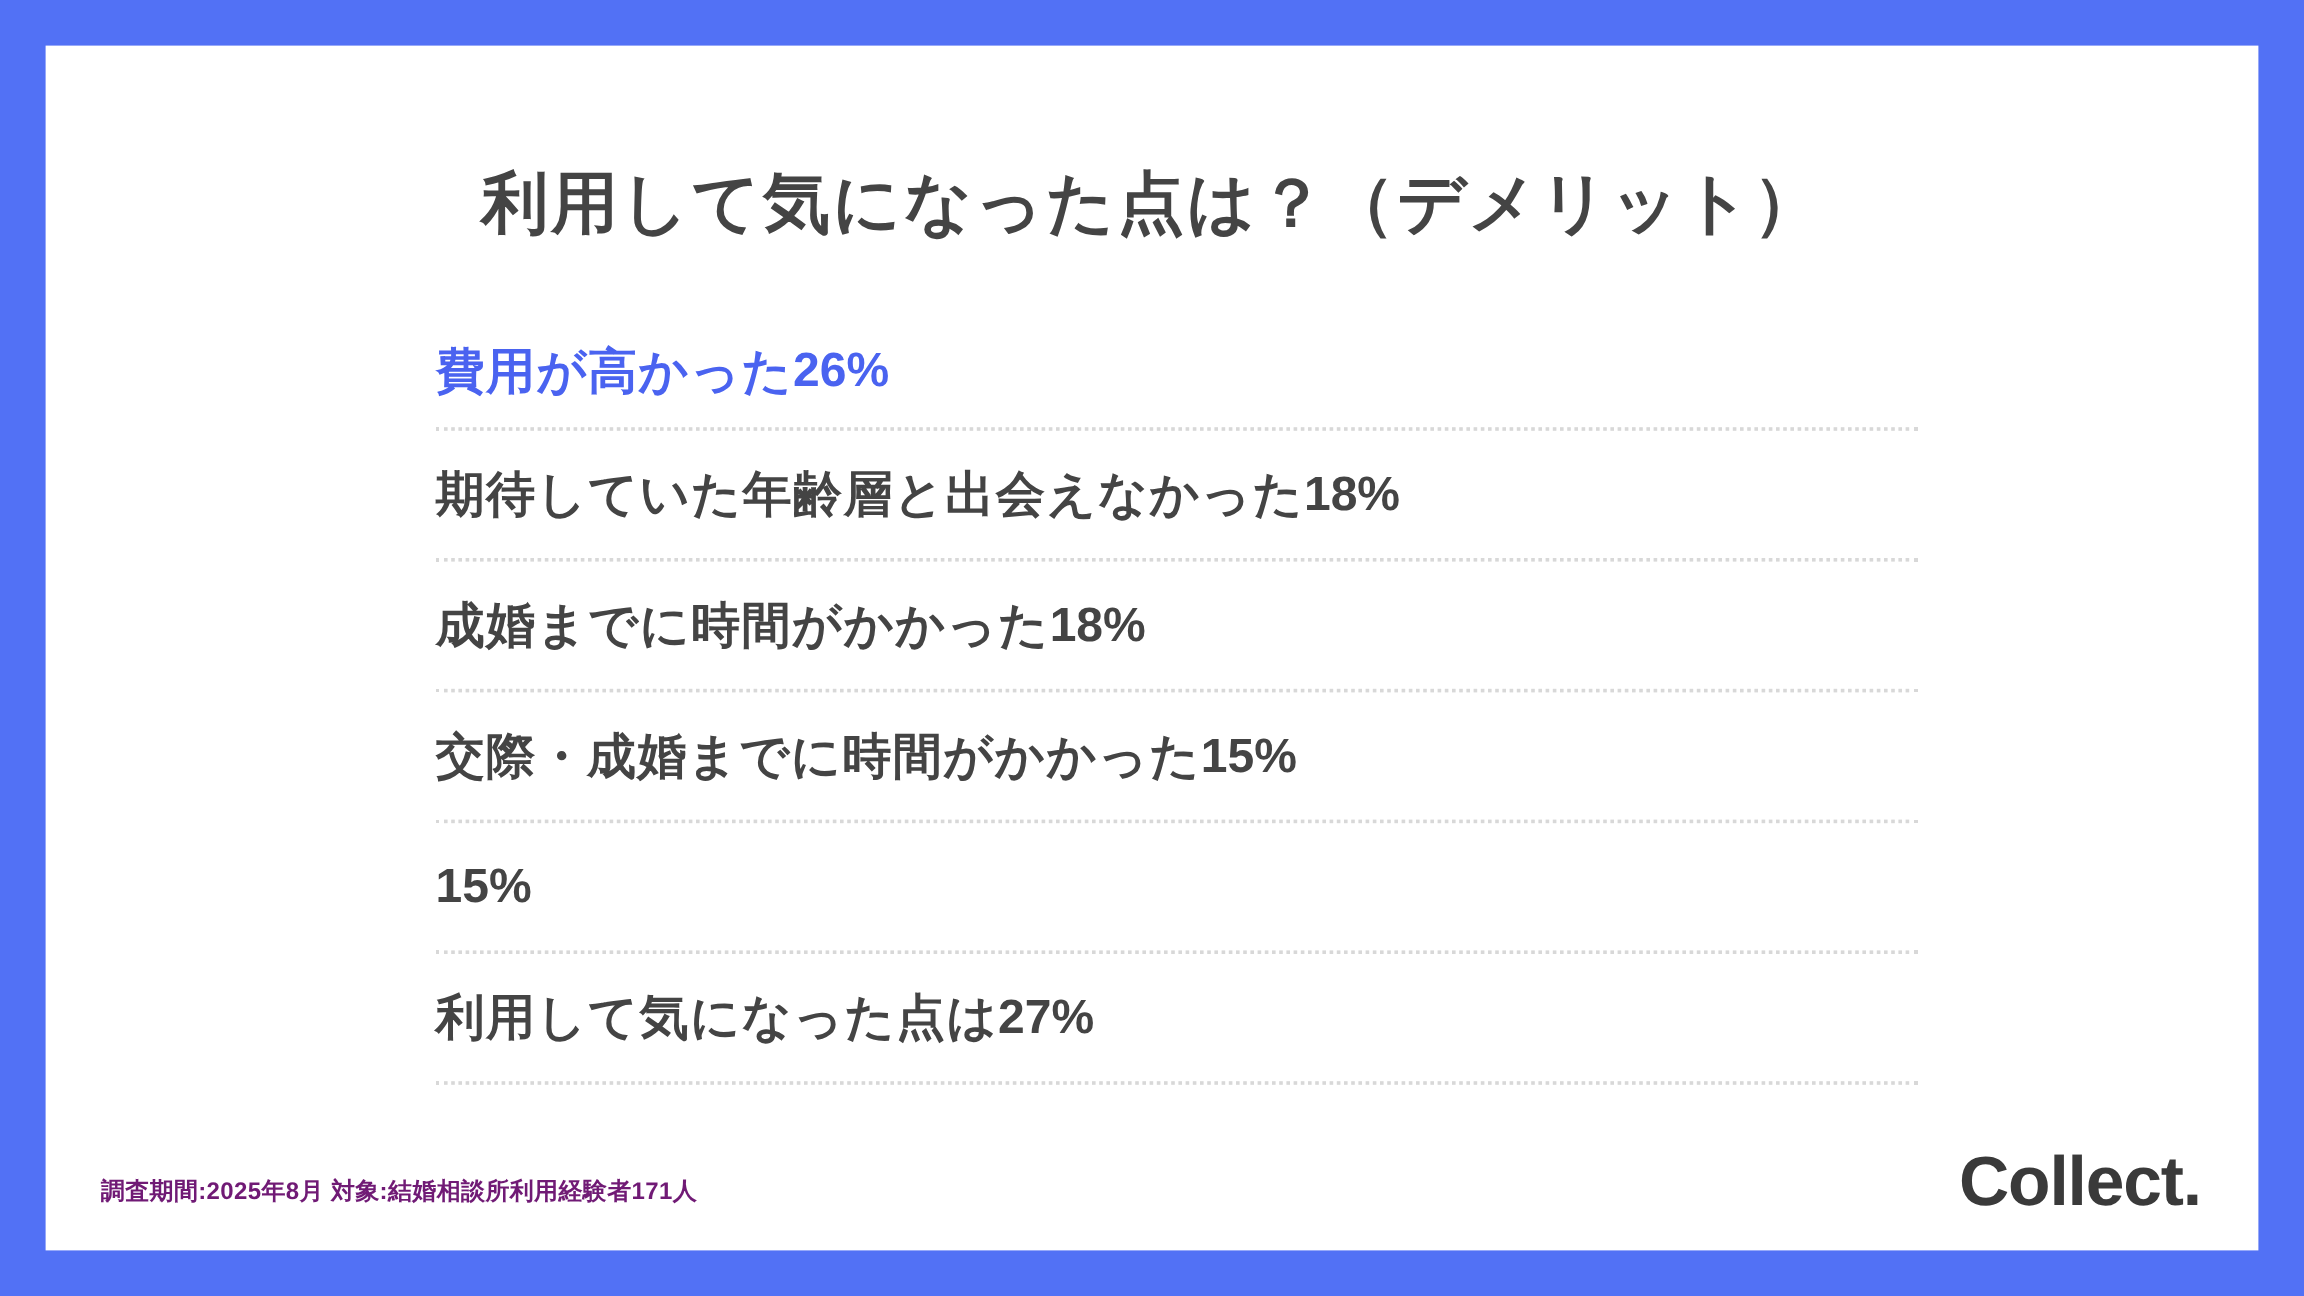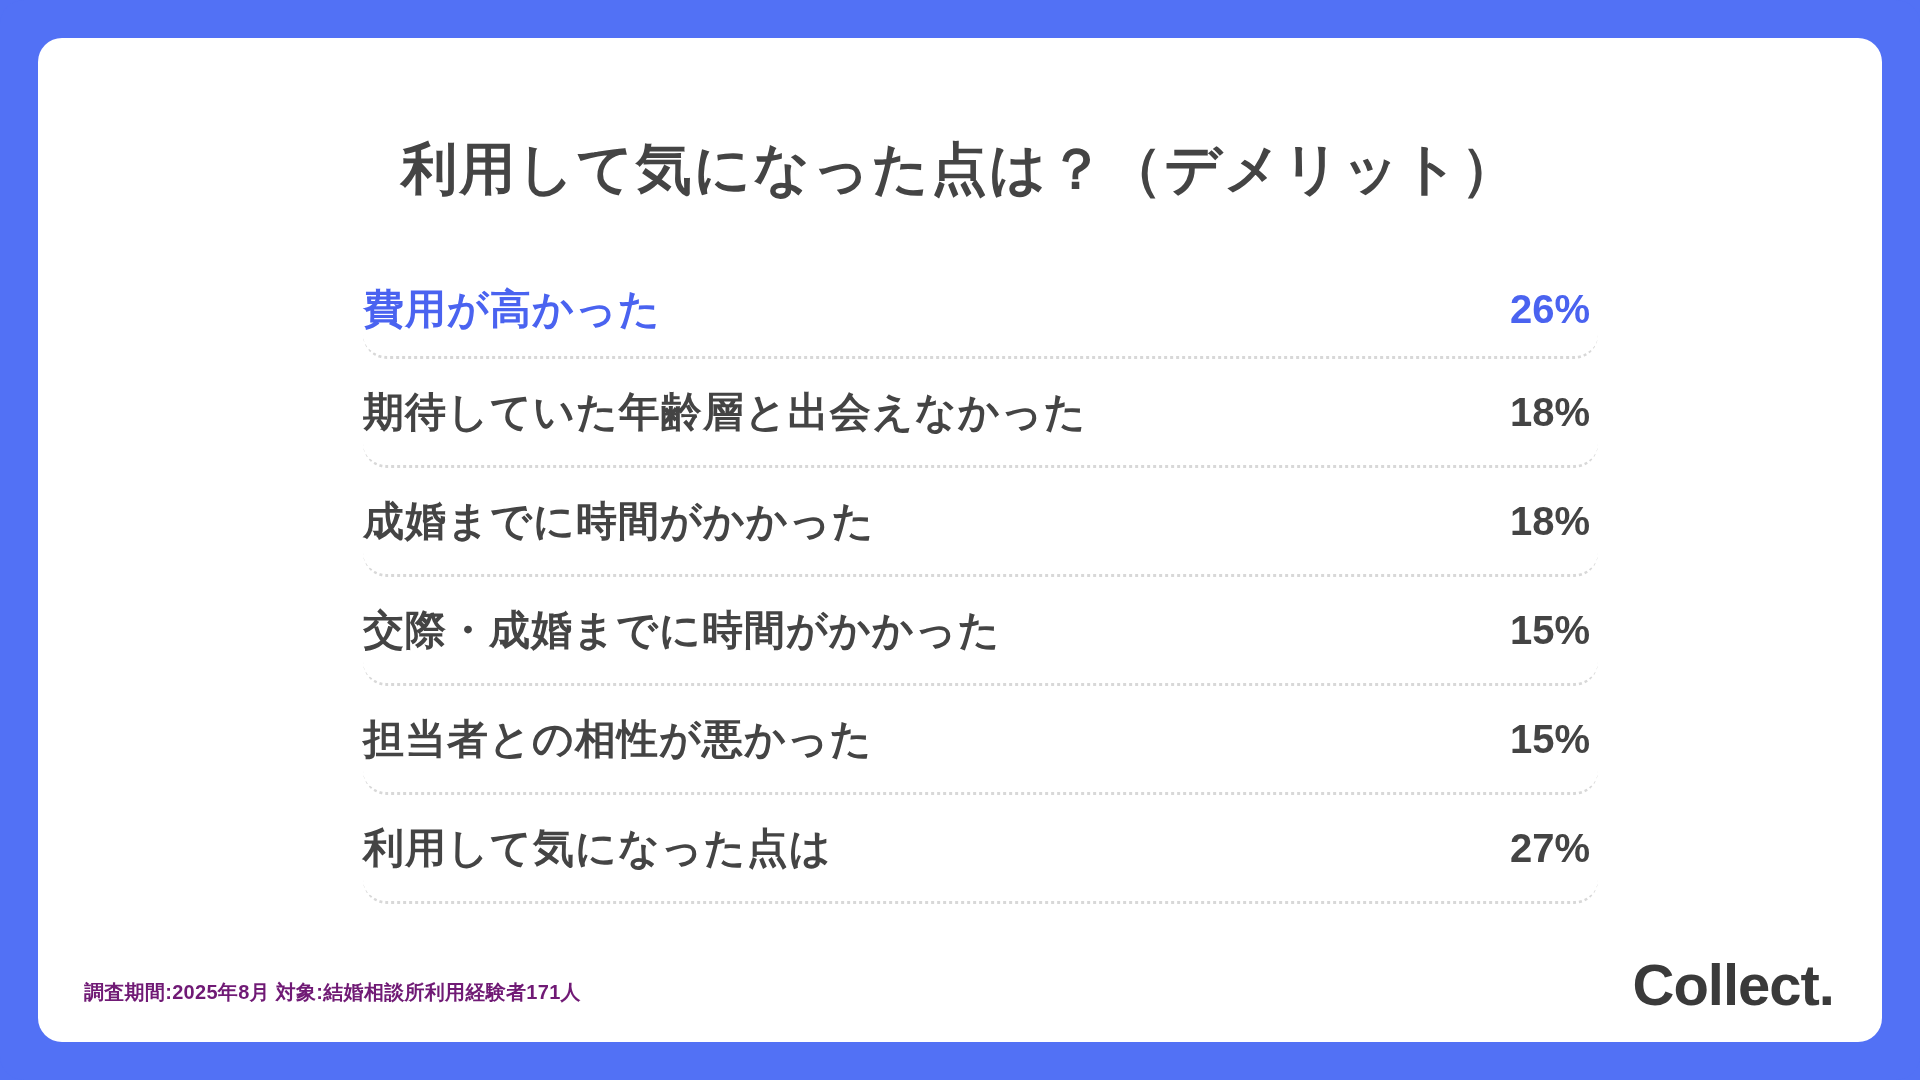--- a/index.html
+++ b/index.html
@@ -1,15 +1,15 @@
 <!DOCTYPE html>
 <html><head>
 <meta charset="utf-8">
 <style>
-  * { margin:0; padding:0; box-sizing:border-box;border-radius:24px; }
+  * { margin:0; padding:0; box-sizing:border-box; }
   html,body { width:1920px; height:1080px; }
   body {
     font-family:"Liberation Sans","DejaVu Sans",sans-serif;
     background:#5271f5;
     display:flex; align-items:center; justify-content:center;
     overflow:hidden;
   }
   #slide {
     position:relative;
     width:1920px; height:1080px;
@@ -34,21 +34,20 @@
   .list {
     position:absolute;
     left:325px; top:225px;
     width:1235px;
   }
   .row {
     position:relative;
     height:109px;
     display:flex;
     align-items:center;
-    justify-content:space-between;
     border-bottom:3px dotted #d8d8d8;
   }
   .row .label {
     font-size:41px;
     font-weight:bold;
     color:#444444;
     letter-spacing:1px;
     white-space:nowrap;
   }
   .row .value {
@@ -108,21 +107,20 @@
         <span class="label">成婚までに時間がかかった</span>
         <span class="value">18%</span>
       </div>
 
       <div class="row">
         <span class="label">交際・成婚までに時間がかかった</span>
         <span class="value">15%</span>
       </div>
 
       <div class="row">
-        <span class="label">担当者との相性が悪かった</span>
         <span class="value">15%</span>
       </div>
 
       <div class="row">
         <span class="label">利用して気になった点は</span>
         <span class="value">27%</span>
       </div>
 
     </div>
 

